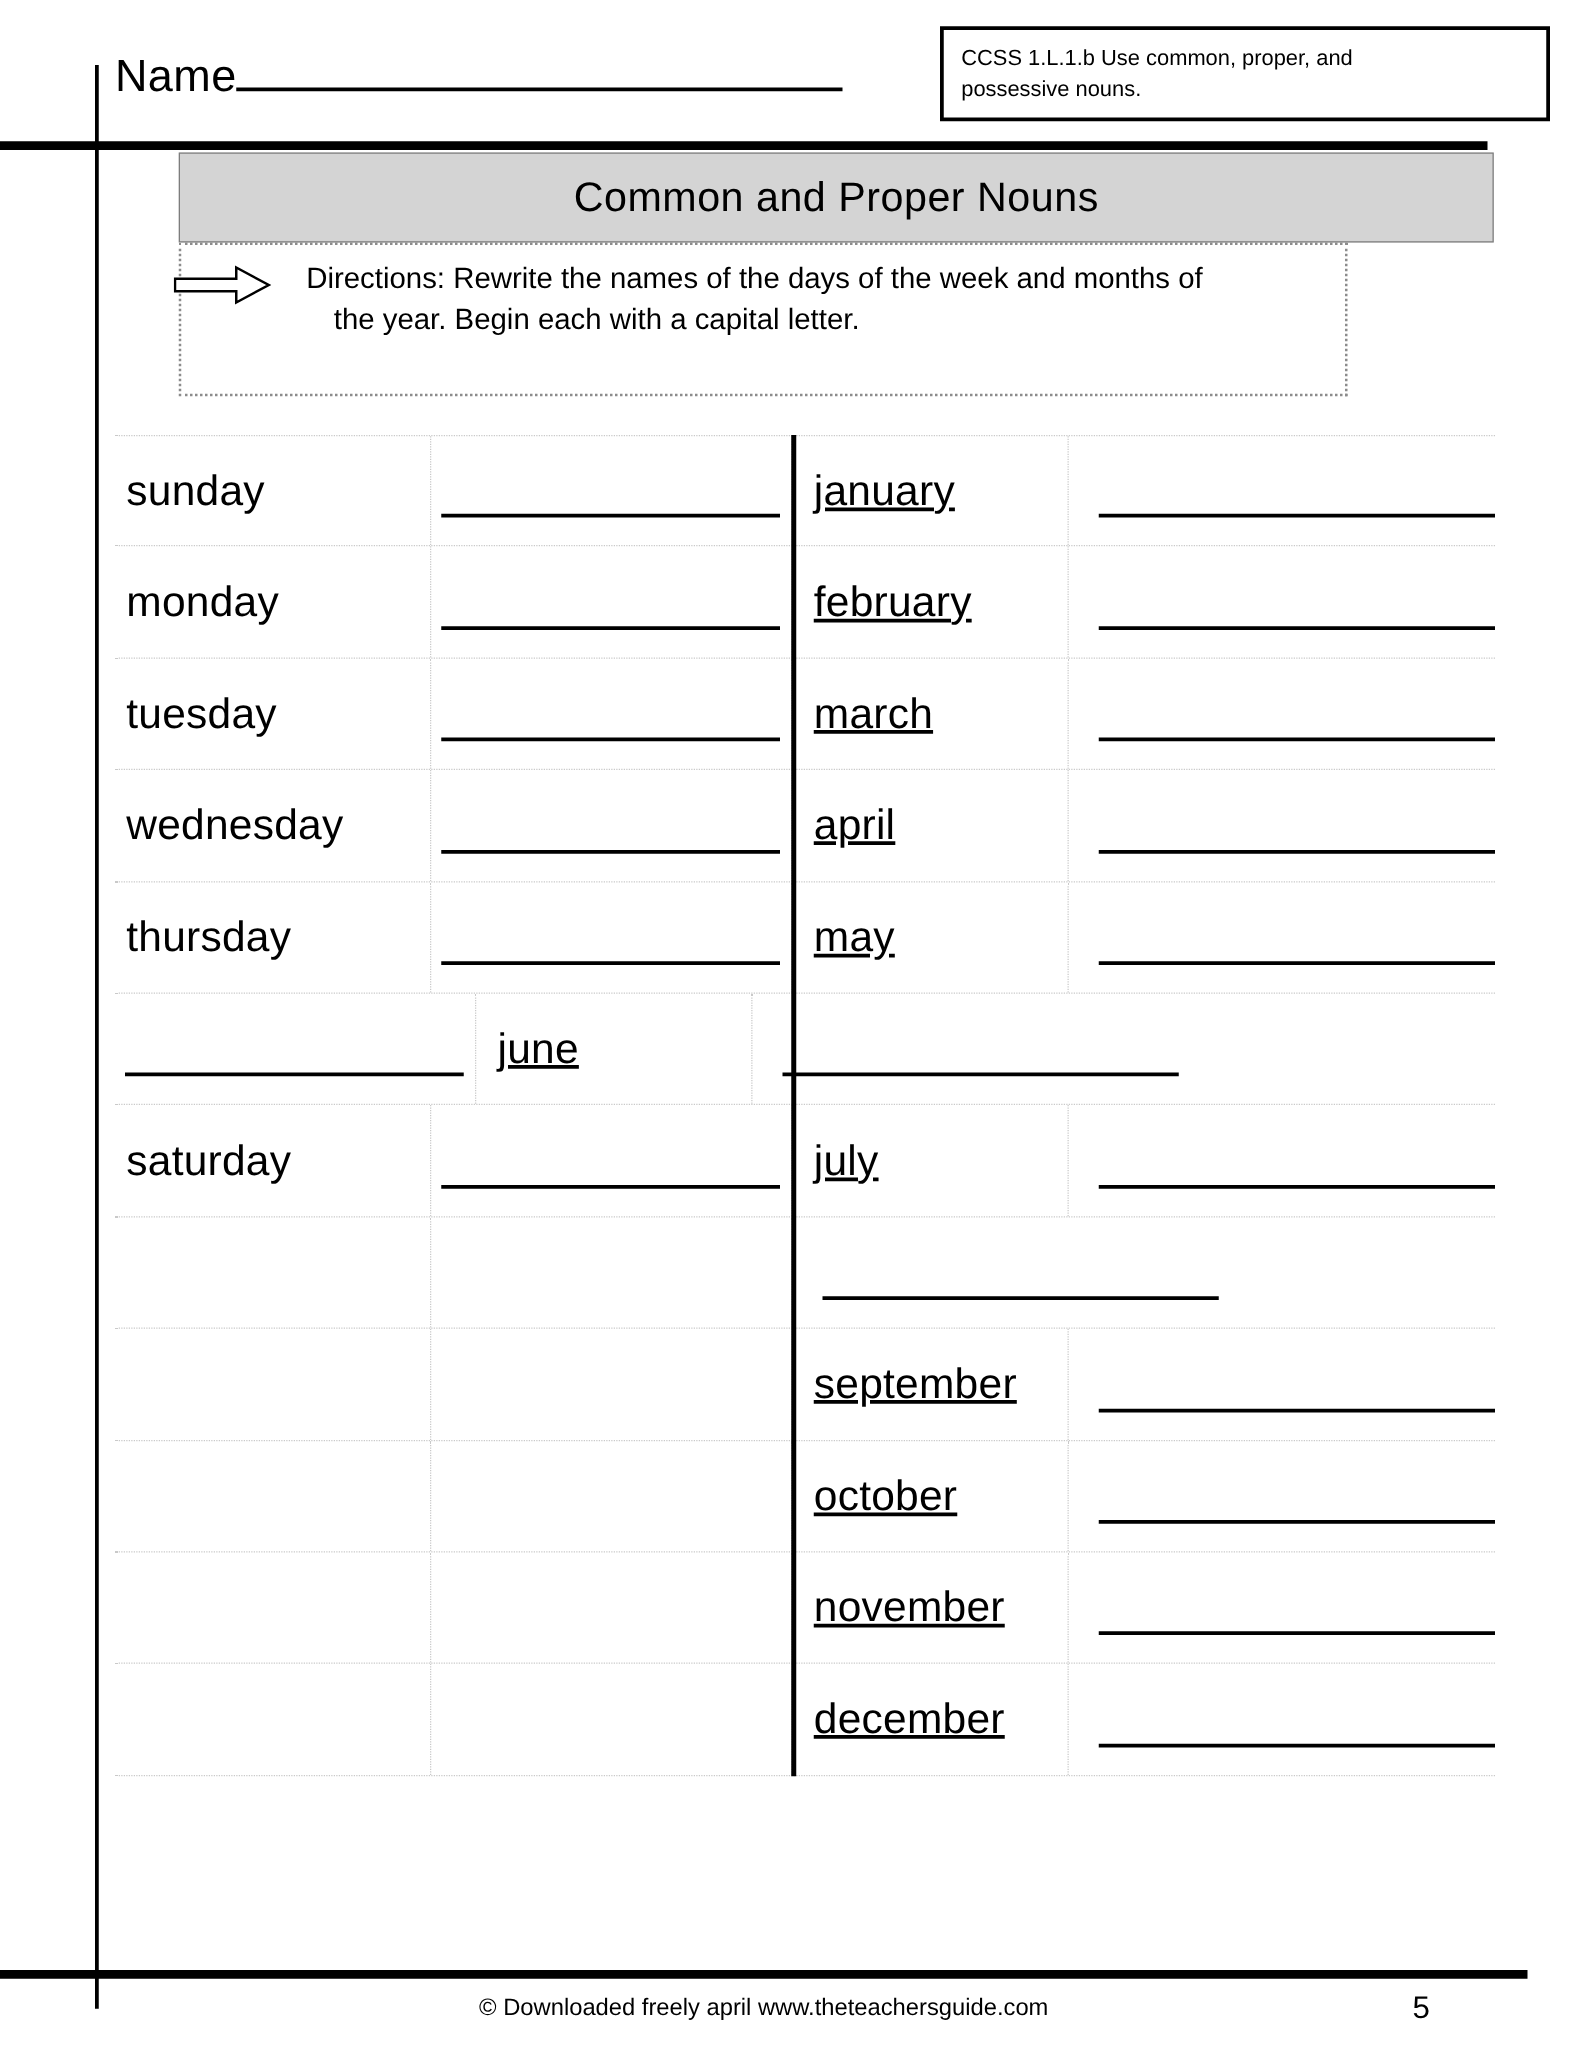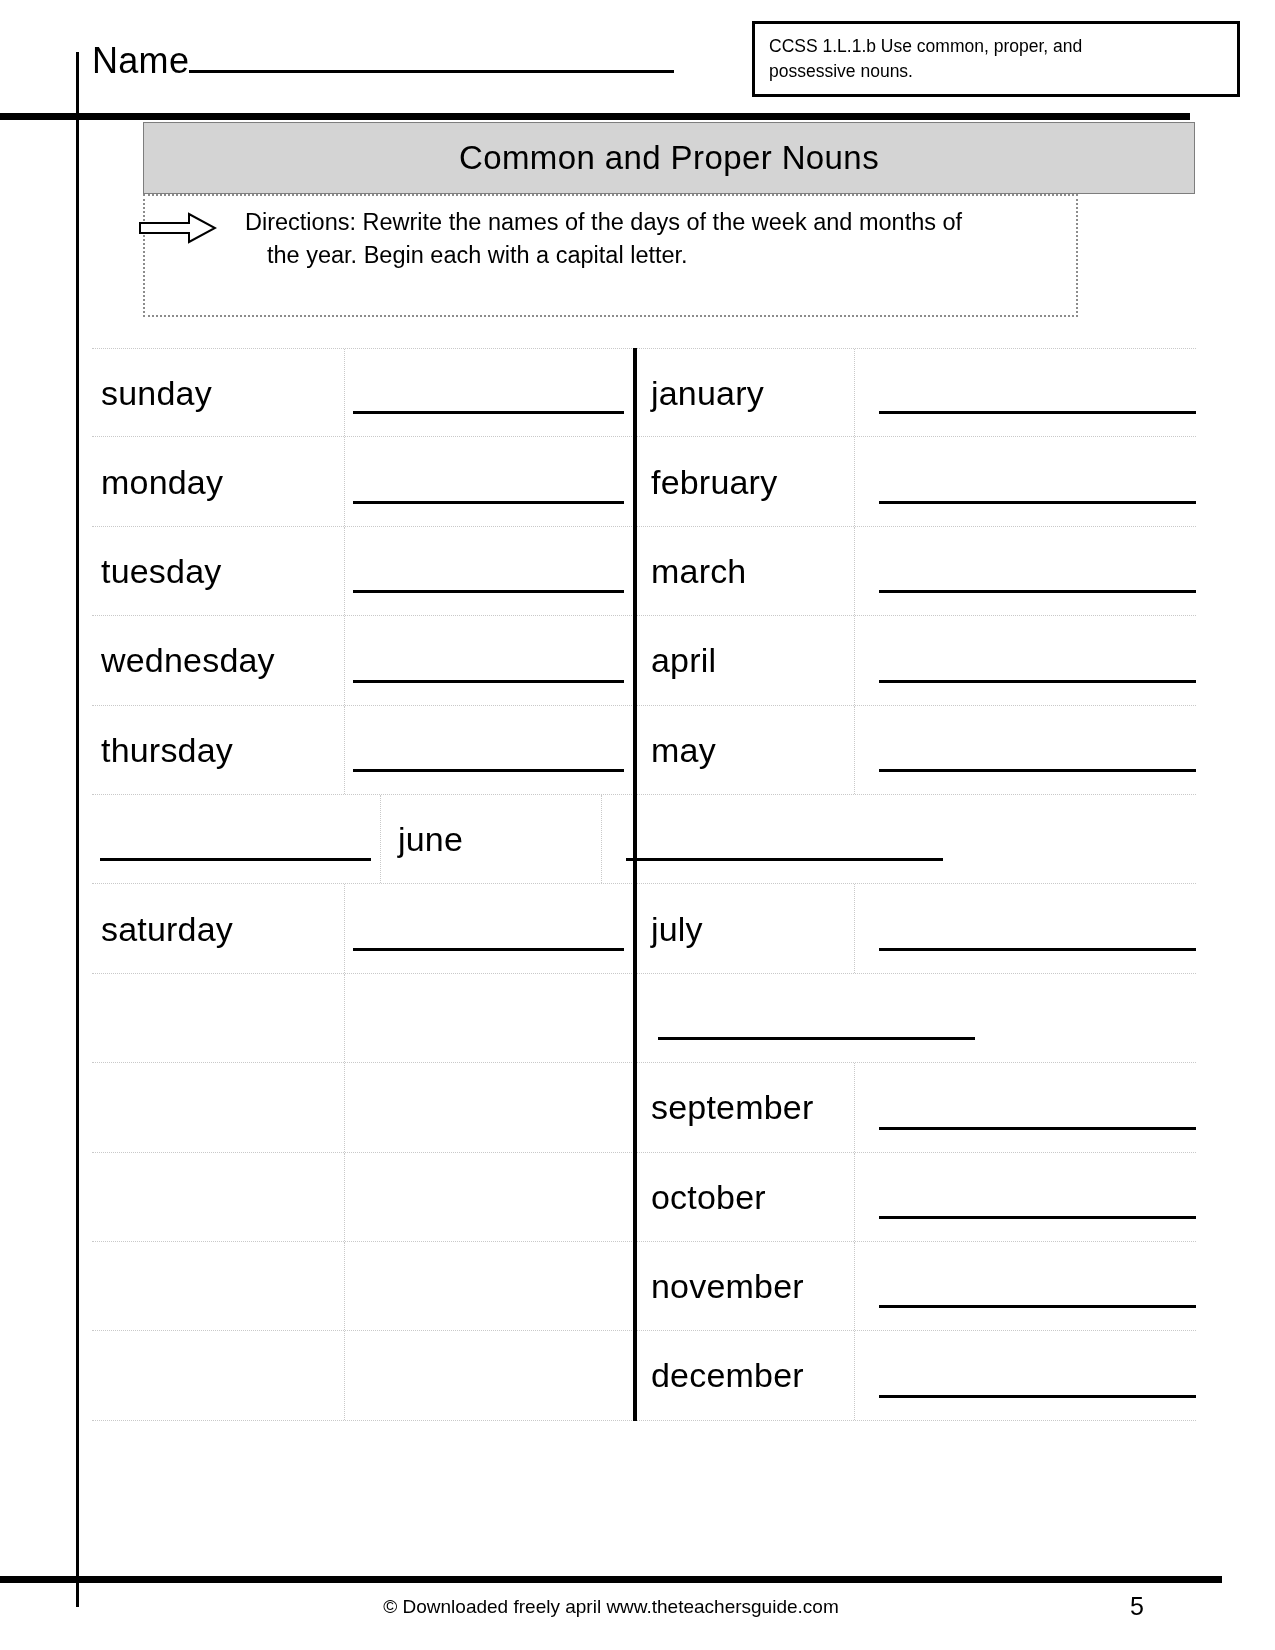--- a/index.html
+++ b/index.html
@@ -148,20 +148,21 @@
   }
   .cell.word {
     width: 253px;
     display: flex;
     align-items: center;
     padding-left: 9px;
   }
   .cell.word.right-word {
     width: 221px;
     padding-left: 17px;
+    text-decoration: underline;
   }
   .cell.blank { width: 289px; }
   .cell.blank.right-blank {
     width: 341px;
     border-right: none;
   }
   .word-text {
     font-size: 34px;
     line-height: 38px;
     letter-spacing: 0.2px;

